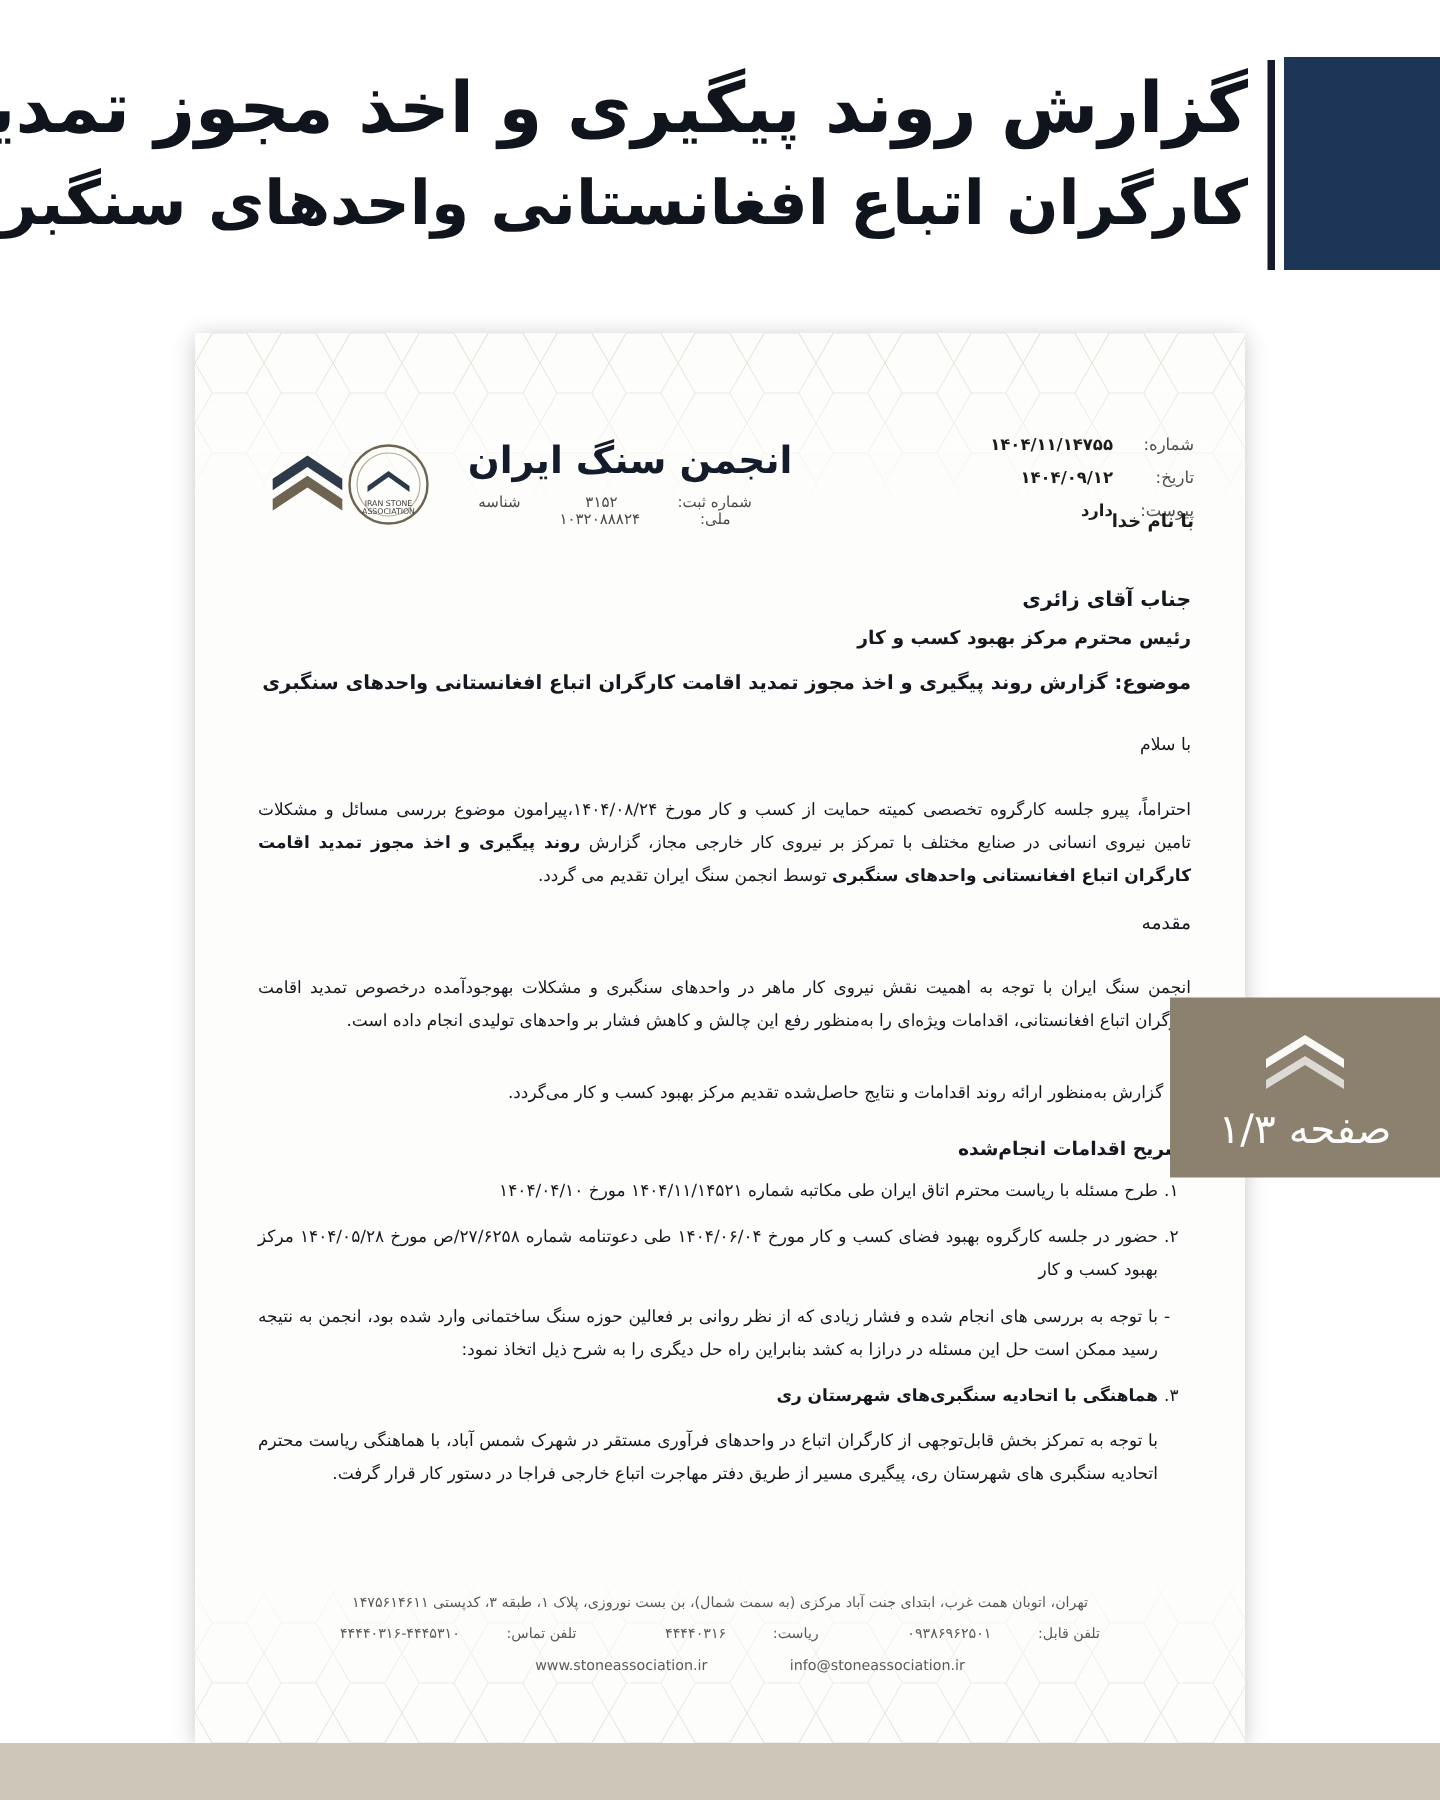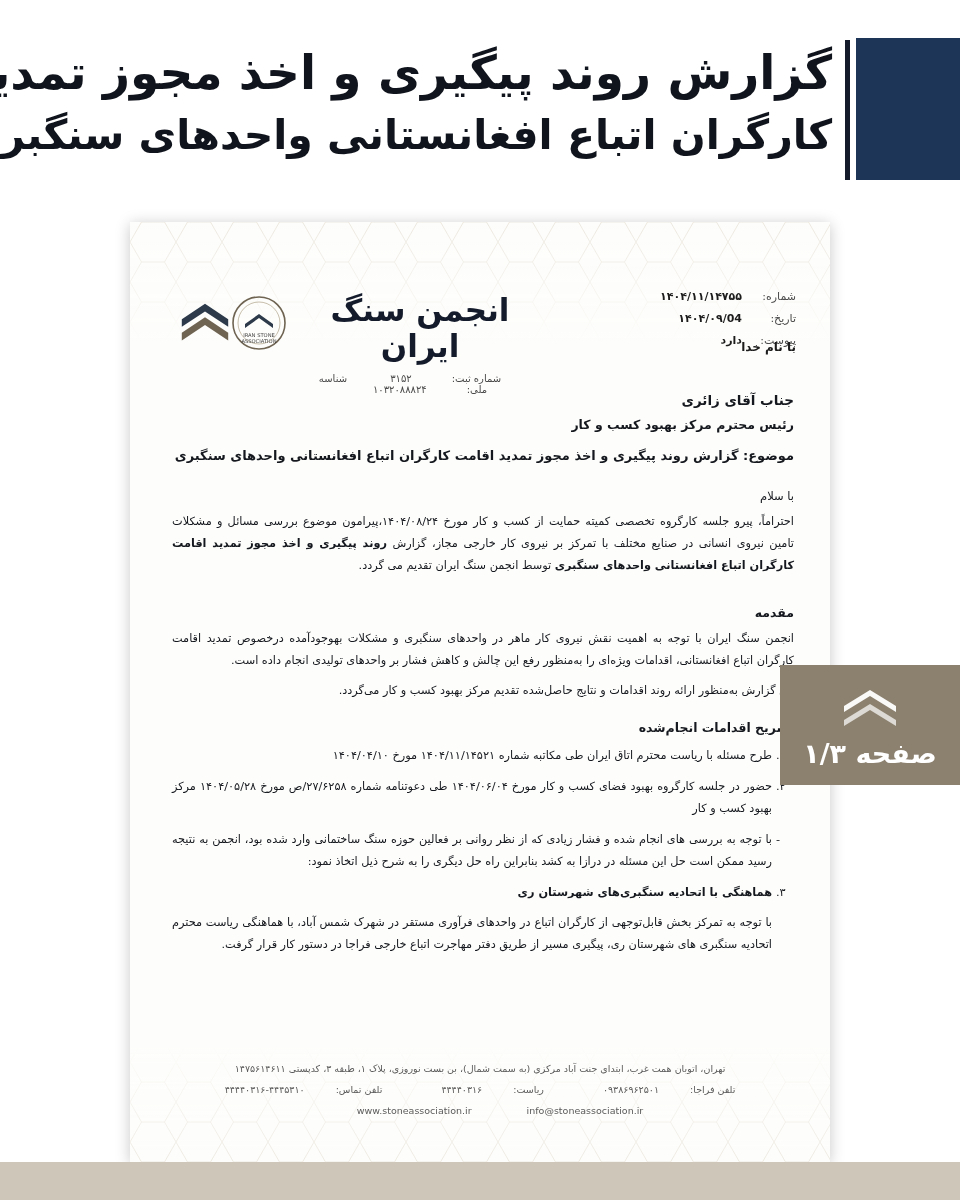--- a/index.html
+++ b/index.html
@@ -63,21 +63,21 @@
   .logo-wrap {
     position:absolute; left:46px; top:24px; width:110px; height:66px;
   }
   .logo-mark { position:absolute; left:0; top:2px; width:58px; height:58px; }
   .logo-seal { position:absolute; left:56px; top:4px; width:54px; height:54px; }
 
   .org-block {
     position:absolute; left:170px; top:24px; width:240px; text-align:center;
   }
   .org-name {
-    font-size:31px; font-weight:bold; color:#141b2b; letter-spacing:-0.5px;
+    font-size:25px; font-weight:bold; color:#141b2b; letter-spacing:-0.5px;
   }
   .org-sub {
     margin-top:9px; font-size:10px; color:#4a4a4a; direction:rtl;
   }
   .org-sub span { margin:0 20px;text-align:center; }
 
   .meta-block {
     position:absolute; right:34px; top:22px; width:190px;
     direction:rtl; text-align:right; font-size:11px; color:#2b2b2b;
   }
@@ -93,24 +93,24 @@
   
   .body {
     position:absolute; right:36px; left:42px; top:160px;
     direction:rtl; text-align:right; color:#15181e;
   }
   .addr1 { font-size:13.5px; font-weight:bold; margin-top:10px; }
   .addr2 { font-size:12.5px; font-weight:bold; margin-top:9px; }
   .subject { font-size:13px; font-weight:bold; margin-top:16px; }
   .salute { font-size:11.5px; margin-top:26px; }
   .para {
-    font-size:11.3px; line-height:22px; margin-top:8px; text-align:justify;
+    font-size:11.3px; line-height:22px; margin-top:26px; text-align:justify;
   }
   .para b { font-weight:bold; }
-  .h2 { font-size:12.5px; font-weight:bold; margin-top:28px; }
+  .h2 { font-size:12.5px; font-weight:normal; margin-top:12px; }
   .h2b { font-size:12.5px; font-weight:bold; margin-top:18px; }
 
   ol.items, ul.items { margin:10px 0 0 0; padding:0 22px 0 0; }
   .num-item {
     list-style:none; font-size:11.3px; line-height:22px; margin-top:9px;
     text-align:justify; position:relative;
   }
   .num-item .mk {
     position:absolute; right:-22px; top:0; width:18px; text-align:left;
     font-size:11.3px;
@@ -137,21 +137,21 @@
 
   
   .page-badge {
     position:absolute; right:0; top:665px; width:180px; height:120px;
     background:#8c816f;
     display:flex; flex-direction:column; align-items:center; justify-content:center;
     color:#ffffff;
   }
   .badge-logo { width:64px; height:52px; margin-bottom:4px; }
   .badge-text {
-    font-size:27px; font-weight:bold; letter-spacing:-0.5px; direction:rtl;
+    font-size:27px; font-weight:normal; letter-spacing:-0.5px; direction:rtl;
   }
 </style>
 </head>
 <body>
 
 <div class="page">
 
   <div class="banner">
     <div class="banner-accent"></div>
     <div class="banner-rule"></div>
@@ -215,21 +215,21 @@
         </div>
       </div>
 
       <div class="meta-block">
         <div class="meta-row">
           <span class="meta-label">شماره:</span>
           <span class="meta-value">۱۴۰۴/۱۱/۱۴۷۵۵</span>
         </div>
         <div class="meta-row">
           <span class="meta-label">تاریخ:</span>
-          <span class="meta-value">۱۴۰۴/۰۹/04</span>
+          <span class="meta-value">۱۴۰۴/۰۹/۱۲</span>
         </div>
         <div class="meta-row">
           <span class="meta-label">پیوست:</span>
           <span class="meta-value">دارد</span>
         </div>
       </div>
     </div>
 
     <div class="bism">با نام خدا</div>
 
@@ -266,21 +266,21 @@
           <span class="mk">۳.</span>
           <span class="lead">هماهنگی با اتحادیه سنگبری‌های شهرستان ری</span>
           <div class="sub-note">با توجه به تمرکز بخش قابل‌توجهی از کارگران اتباع در واحدهای فرآوری مستقر در شهرک شمس آباد، با هماهنگی ریاست محترم اتحادیه سنگبری های شهرستان ری، پیگیری مسیر از طریق دفتر مهاجرت اتباع خارجی فراجا در دستور کار قرار گرفت.</div>
         </li>
       </ul>
     </div>
 
     <div class="footer">
       <div class="foot-addr">تهران، اتوبان همت غرب، ابتدای جنت آباد مرکزی (به سمت شمال)، بن بست نوروزی، پلاک ۱، طبقه ۳، کدپستی ۱۴۷۵۶۱۴۶۱۱</div>
       <div class="foot-tel">
-        <span><span>تلفن فراجا:</span> <span>۰۹۳۸۶۹۶۲۵۰۱</span></span>
+        <span><span>تلفن قابل:</span> <span>۰۹۳۸۶۹۶۲۵۰۱</span></span>
         <span><span>ریاست:</span> <span>۴۴۴۴۰۳۱۶</span></span>
         <span><span>تلفن تماس:</span> <span>۴۴۴۵۳۱۰-۴۴۴۴۰۳۱۶</span></span>
       </div>
       <div class="foot-web">
         <span>www.stoneassociation.ir</span>
         <span>info@stoneassociation.ir</span>
       </div>
     </div>
   </div>
 

